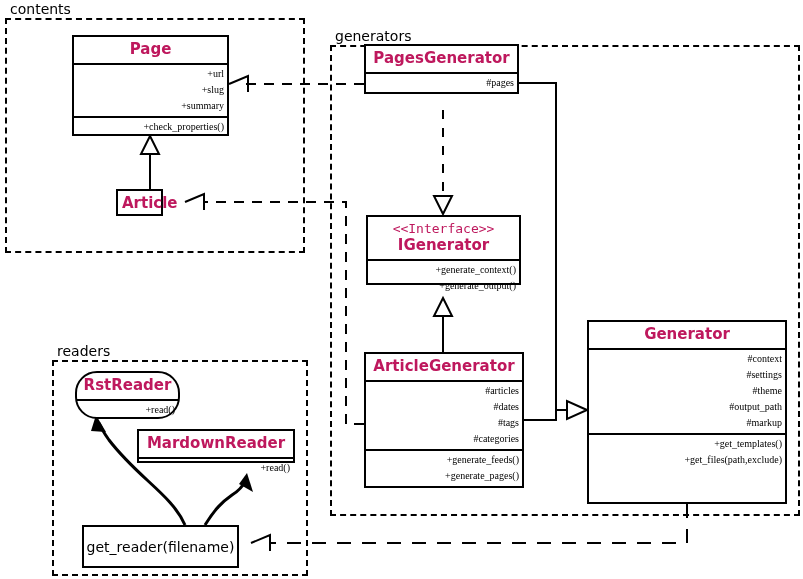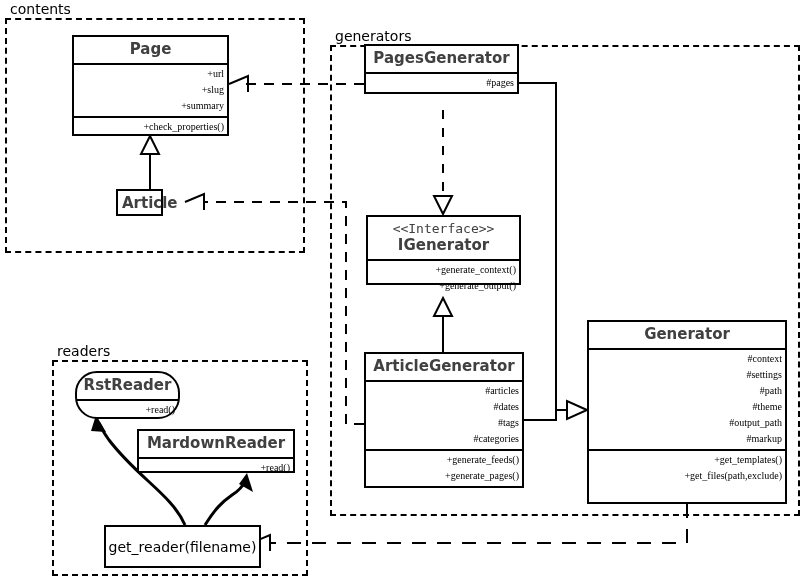--- a/index.html
+++ b/index.html
@@ -45,21 +45,21 @@
     position: absolute;
     border: 2px solid #000;
     background: #ffffff;
     box-sizing: border-box;
   }
   .cls .hdr {
     text-align: center;
     font-family: "DejaVu Sans", sans-serif;
     font-weight: bold;
     font-size: 15px;
-    color: #404040;
+    color: #be185d;
     padding: 4px 4px 5px 4px;
     line-height: 17px;
   }
   .cls .hdr .stereo {
     display: block;
     font-family: "DejaVu Sans Mono", monospace;
     font-weight: normal;
     font-size: 13px;
     line-height: 16px;
   }
@@ -218,45 +218,44 @@
       <div class="member">+generate_pages()</div>
     </div>
   </div>
 
   <div class="cls" id="cls-generator" style="left: 587px; top: 320px; width: 200px; height: 184px;">
     <div class="hdr">Generator</div>
     <div class="sep"></div>
     <div class="compartment">
       <div class="member">#context</div>
       <div class="member">#settings</div>
-      <div class="member">#path</div>
       <div class="member">#theme</div>
       <div class="member">#output_path</div>
       <div class="member">#markup</div>
     </div>
     <div class="sep"></div>
     <div class="compartment">
       <div class="member">+get_templates()</div>
       <div class="member">+get_files(path,exclude)</div>
     </div>
   </div>
 
   <div class="cls" id="cls-rstreader" style="left: 75px; top: 371px; width: 105px; height: 48px; border-radius: 22px;">
     <div class="hdr">RstReader</div>
     <div class="sep"></div>
     <div class="compartment">
       <div class="member">+read()</div>
     </div>
   </div>
 
-  <div class="cls" id="cls-mardownreader" style="left: 137px; top: 429px; width: 158px; height: 44px;">
+  <div class="cls" id="cls-mardownreader" style="left: 137px; top: 429px; width: 158px; height: 34px;">
     <div class="hdr">MardownReader</div>
     <div class="sep"></div>
     <div class="compartment">
       <div class="member">+read()</div>
     </div>
   </div>
 
-  <div class="plainbox" id="fn-getreader" style="left: 104px; top: 525px; width: 157px; height: 43px;">
+  <div class="plainbox" id="fn-getreader" style="left: 82px; top: 525px; width: 157px; height: 43px;">
     <span>get_reader(filename)</span>
   </div>
 
 </div>
 
 </body></html>

